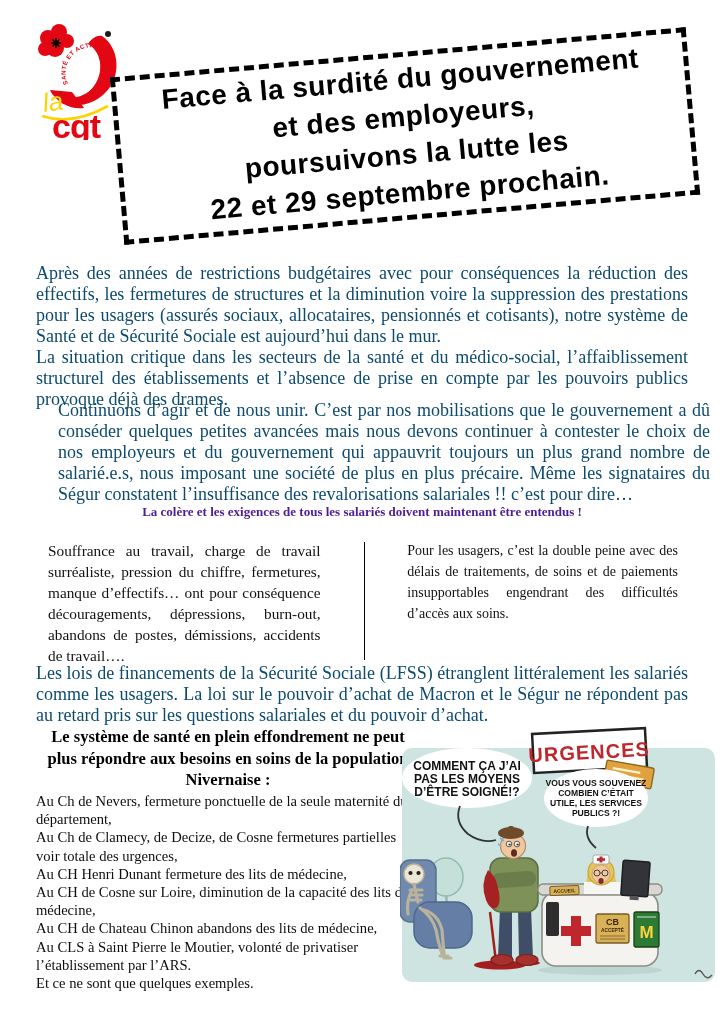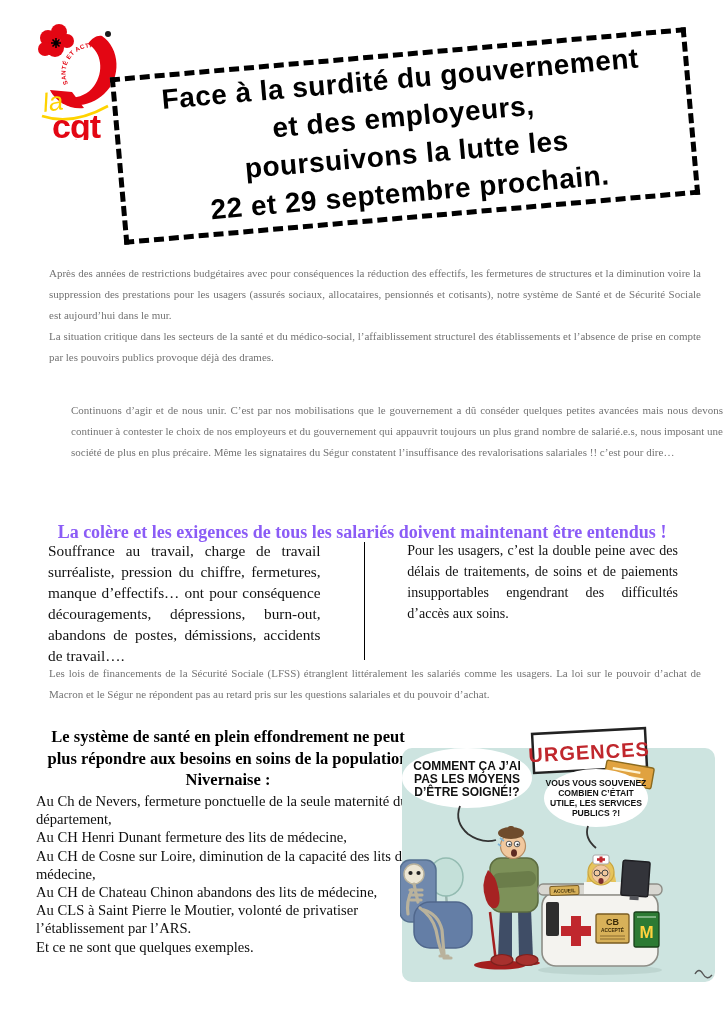--- a/index.html
+++ b/index.html
@@ -10,26 +10,26 @@
   .banner{position:absolute;left:116px;top:52px;width:568px;height:158px;
     transform:rotate(-5deg);border:5px dashed #000;display:flex;flex-direction:column;
     justify-content:center;align-items:center;background:#fff;}
   .banner div{font-family:"Liberation Sans",sans-serif;font-weight:800;font-size:28px;
     line-height:38px;color:#000;letter-spacing:.5px;white-space:nowrap;}
 
   
   .logo{position:absolute;left:24px;top:18px;width:104px;height:122px;}
 
   
-  .bodytext{position:absolute;left:49px;width:652px;font-size:11px;line-height:21px;
-    text-align:justify;color:#737373;}
+  .bodytext{position:absolute;left:36px;width:652px;font-size:18px;line-height:21px;
+    text-align:justify;color:#0c4a6e;}
   .p1{top:263px;}
   .p3{top:400px;margin-left:22px;}
   .headline{position:absolute;left:36px;top:504px;width:652px;text-align:center;
-    font-weight:bold;font-size:18px;color:#8b5cf6;margin-top:18px;}
+    font-weight:bold;font-size:13px;color:#4c1d95;}
   .cols{position:absolute;left:48px;top:540px;width:630px;display:flex;gap:33px;}
   .col-left{width:302px;font-size:15.3px;line-height:21px;text-align:justify;}
   .col-div{width:2px;background:#000;margin:2px 9px 6px 10px;}
   .col-right{width:300px;font-size:14px;line-height:21px;text-align:justify;}
   .lfss{top:663px;}
   .health-head{position:absolute;left:40px;top:726px;width:376px;text-align:center;
     font-weight:bold;font-size:16.5px;line-height:21.5px;color:#000;}
   .health-list{position:absolute;left:36px;top:792px;width:386px;font-size:14.6px;
     line-height:18.2px;color:#0e0e0e;}
   .health-list div{margin:0;}
@@ -87,20 +87,21 @@
     <div class="col-left">Souffrance au travail, charge de travail surréaliste, pression du chiffre, fermetures, manque d’effectifs… ont pour conséquence découragements, dépressions, burn-out, abandons de postes, démissions, accidents de travail….</div>
     <div class="col-div"></div>
     <div class="col-right">Pour les usagers, c’est la double peine avec des délais de traitements, de soins et de paiements insupportables engendrant des difficultés d’accès aux soins.</div>
   </div>
 
   <div class="bodytext lfss">Les lois de financements de la Sécurité Sociale (LFSS) étranglent littéralement les salariés comme les usagers. La loi sur le pouvoir d’achat de Macron et le Ségur ne répondent pas au retard pris sur les questions salariales et du pouvoir d’achat.</div>
 
   <div class="health-head">Le système de santé en plein effondrement ne peut plus répondre aux besoins en soins de la population Nivernaise :</div>
   <div class="health-list">
     <div>Au Ch de Nevers, fermeture ponctuelle de la seule maternité du département,</div>
+    <div>Au Ch de Clamecy, de Decize, de Cosne fermetures partielles voir totale des urgences,</div>
     <div>Au CH Henri Dunant fermeture des lits de médecine,</div>
     <div>Au CH de Cosne sur Loire, diminution de la capacité des lits de médecine,</div>
     <div>Au CH de Chateau Chinon  abandons des lits de médecine,</div>
     <div>Au CLS à Saint Pierre le Moutier, volonté de privatiser l’établissement par l’ARS.</div>
     <div>Et ce ne sont que quelques exemples.</div>
   </div>
 
   <svg class="cartoon" viewBox="0 0 318 285">
 
     <rect x="2" y="26" width="313" height="234" rx="10" fill="#cde4e0"></rect>

